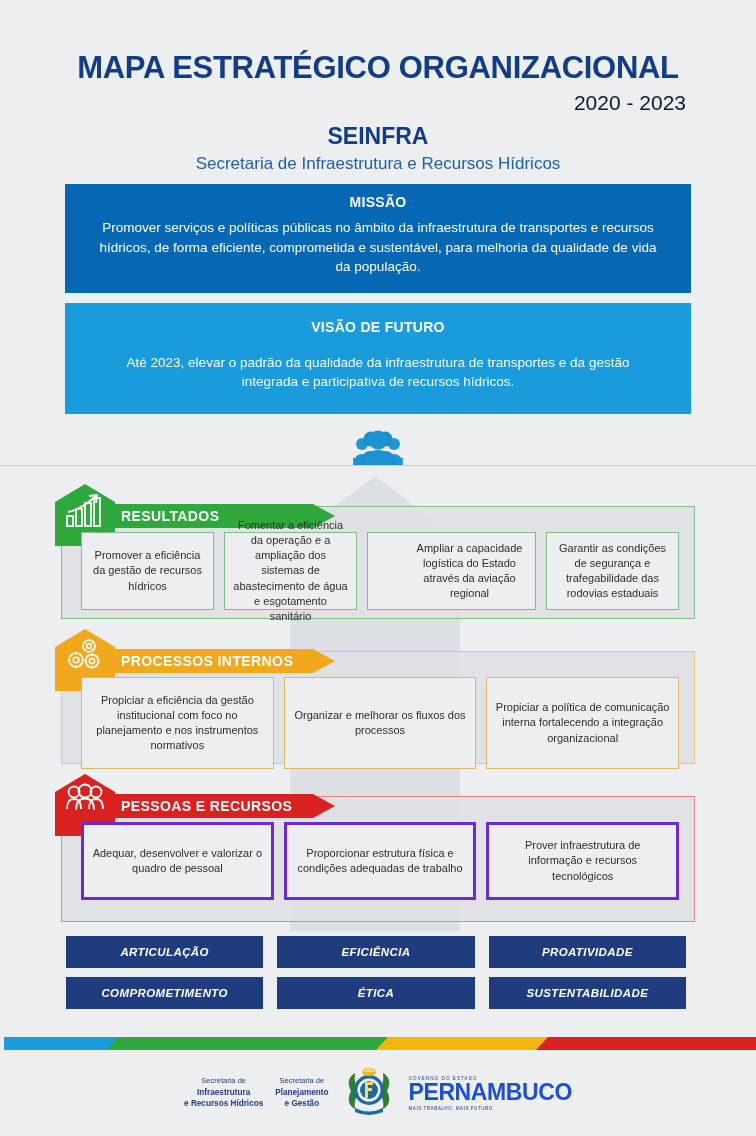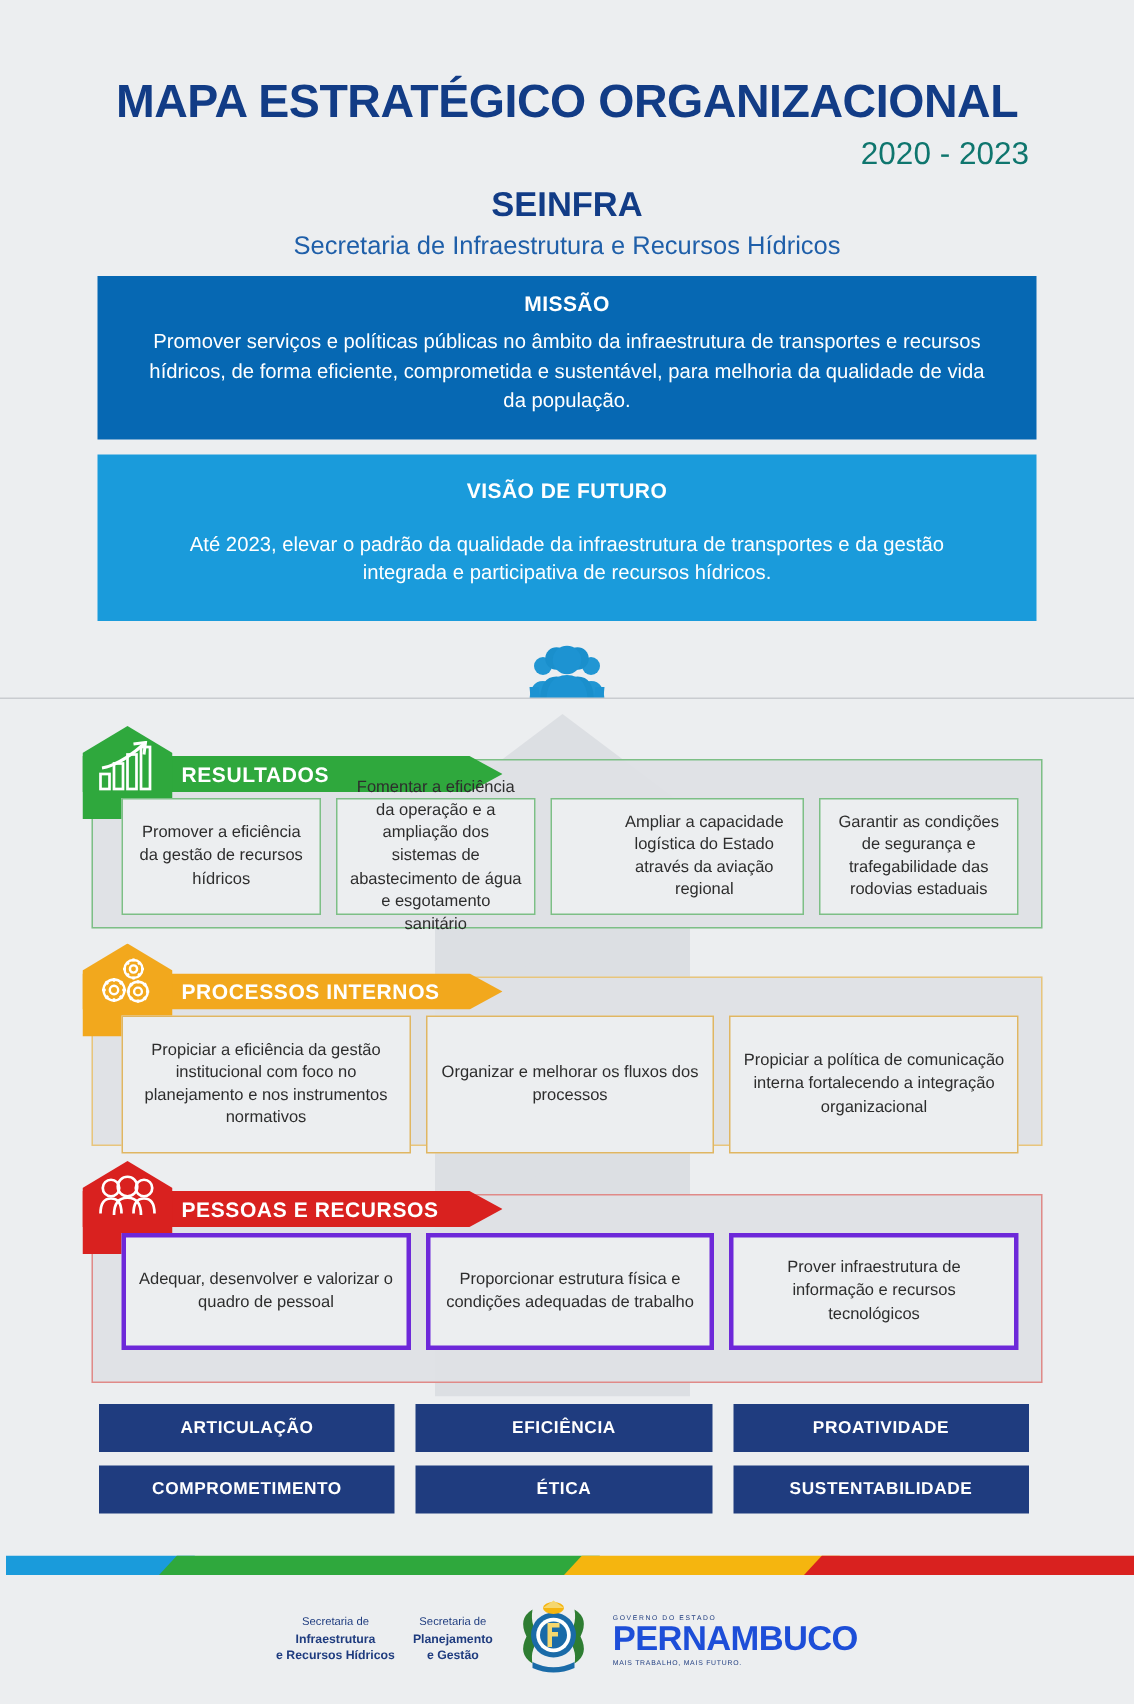--- a/index.html
+++ b/index.html
@@ -11,21 +11,21 @@
   }
   .page { position: relative; width: 756px; height: 1136px; background: #eceef0; }
 
   
   .header { padding-top: 52px; text-align: center; }
   .main-title {
     font-size: 31px; font-weight: bold; color: #123c86;
     letter-spacing: -0.3px; line-height: 1;
   }
   .period {
-    font-size: 21px; color: #0f766e; font-weight: normal;
+    font-size: 21px; color: #0f172a; font-weight: normal;
     text-align: right; padding-right: 70px; margin-top: 8px; letter-spacing: 0px;
   }
   .org-acronym {
     font-size: 23px; font-weight: bold; color: #123c86; margin-top: 8px;
   }
   .org-name {
     font-size: 17px; color: #1f5fa9; margin-top: 4px; font-weight: normal;
   }
 
   
@@ -108,21 +108,21 @@
 
   
   .values {
     position: absolute; left: 66px; top: 936px; width: 620px;
     display: grid; grid-template-columns: repeat(3, 1fr);
     gap: 9px 14px;
   }
   .value-box {
     background: #1f3c7f; color: #fff; height: 32px;
     display: flex; align-items: center; justify-content: center;
-    font-size: 11.5px; font-weight: bold; letter-spacing: 0.4px;
+    font-size: 11.5px; font-weight: bold; letter-spacing: 0.4px; font-style: italic;
   }
 
   
   .stripe {
     position: absolute; left: 0; top: 1037px; width: 756px; height: 13px;
   }
 
   
   .footer {
     position: absolute; left: 0; top: 1062px; width: 756px; height: 62px;

